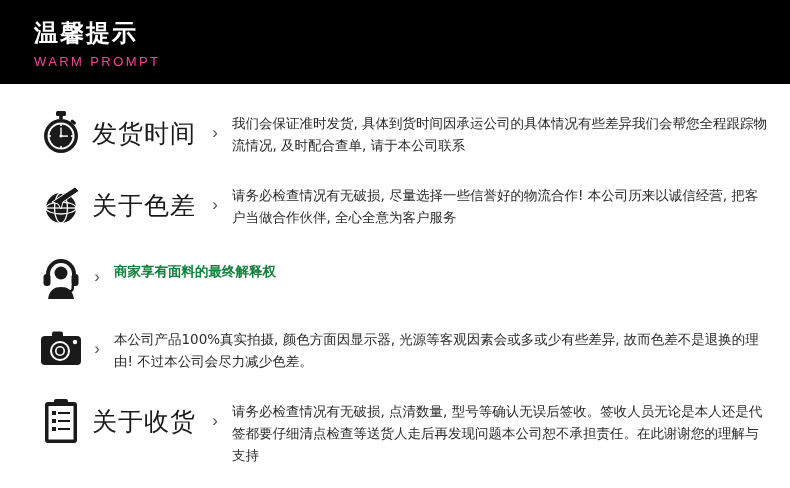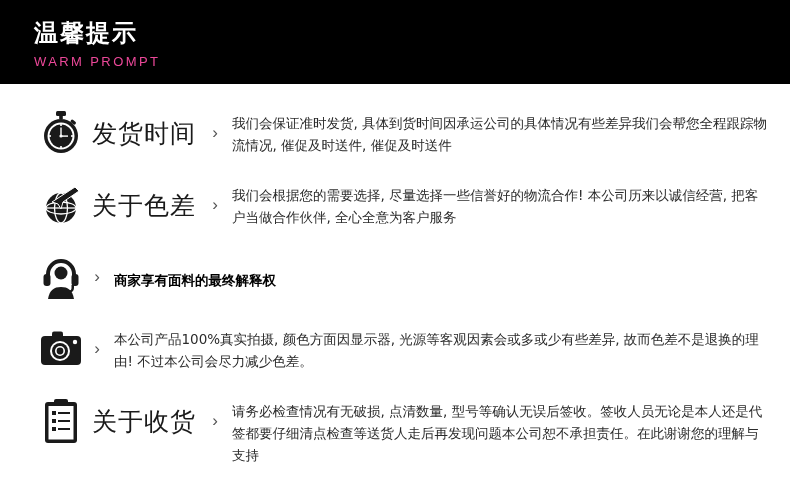--- a/index.html
+++ b/index.html
@@ -101,24 +101,24 @@
   }
   .body-text {
     font-size: 13.5px;
     line-height: 22px;
     color: #2b2b2b;
     font-family: "DejaVu Sans", "Liberation Sans", sans-serif;
   }
   .highlight-text {
     font-size: 13.5px;
     line-height: 22px;
-    color: #000000;
+    color: #15803d;
     font-weight: bold;
-    margin-top: 15px;
-    font-family: Liberation Mono, monospace;
+    margin-top: 5px;
+    font-family: Liberation Serif, serif;
   }
   
   svg { display: block; }
 </style>
 </head>
 <body>
 
 <div class="page">
 
   <div class="header">
@@ -146,42 +146,42 @@
           <rect x="31" y="25.2" width="3" height="1.6" fill="#ffffff"></rect>
         </svg>
       </div>
       <div class="label-cell">
         <span class="label-text">发货时间</span>
       </div>
       <div class="arrow-cell">
         <span class="arrow">›</span>
       </div>
       <div class="text-cell">
-        <div class="body-text">我们会保证准时发货, 具体到货时间因承运公司的具体情况有些差异我们会帮您全程跟踪物流情况, 催促及时送件, 催促及时送件</div>
+        <div class="body-text">我们会保证准时发货, 具体到货时间因承运公司的具体情况有些差异我们会帮您全程跟踪物流情况, 及时配合查单, 请于本公司联系</div>
       </div>
     </div>
 
     <div class="row">
       <div class="icon-cell">
         <svg width="44" height="44" viewBox="0 0 44 44">
           <circle cx="22" cy="25" r="15" fill="#1a1a1a"></circle>
           <ellipse cx="22" cy="25" rx="15" ry="6" fill="none" stroke="#ffffff" stroke-width="1.3"></ellipse>
           <ellipse cx="22" cy="25" rx="6.5" ry="15" fill="none" stroke="#ffffff" stroke-width="1.3"></ellipse>
           <line x1="7" y1="25" x2="37" y2="25" stroke="#ffffff" stroke-width="1.3"></line>
           <path d="M36 4 L40 8 L24 19 L22 26 L19 21 L13 19 Z" fill="#1a1a1a" stroke="#ffffff" stroke-width="1"></path>
         </svg>
       </div>
       <div class="label-cell">
         <span class="label-text">关于色差</span>
       </div>
       <div class="arrow-cell">
         <span class="arrow">›</span>
       </div>
       <div class="text-cell">
-        <div class="body-text">我们会根据您的需要选择, 尽量选择一些信誉好的物流合作! 本公司历来以诚信经营, 把客户当做合作伙伴, 全心全意为客户服务</div>
+        <div class="body-text">请务必检查情况有无破损, 尽量选择一些信誉好的物流合作! 本公司历来以诚信经营, 把客户当做合作伙伴, 全心全意为客户服务</div>
       </div>
     </div>
 
     <div class="row">
       <div class="icon-cell">
         <svg width="42" height="46" viewBox="0 0 42 46">
           <path d="M6 20 a15 15 0 0 1 30 0 v4 h-4 v-4 a11 11 0 0 0 -22 0 v4 H6 Z" fill="#1a1a1a"></path>
           <rect x="3.5" y="20" width="7" height="12" rx="3" fill="#1a1a1a"></rect>
           <rect x="31.5" y="20" width="7" height="12" rx="3" fill="#1a1a1a"></rect>
           <path d="M34 31 v3 a5 5 0 0 1 -5 5 h-5 v-2.5 h5 a2.5 2.5 0 0 0 2.5 -2.5 v-3 Z" fill="#1a1a1a"></path>

